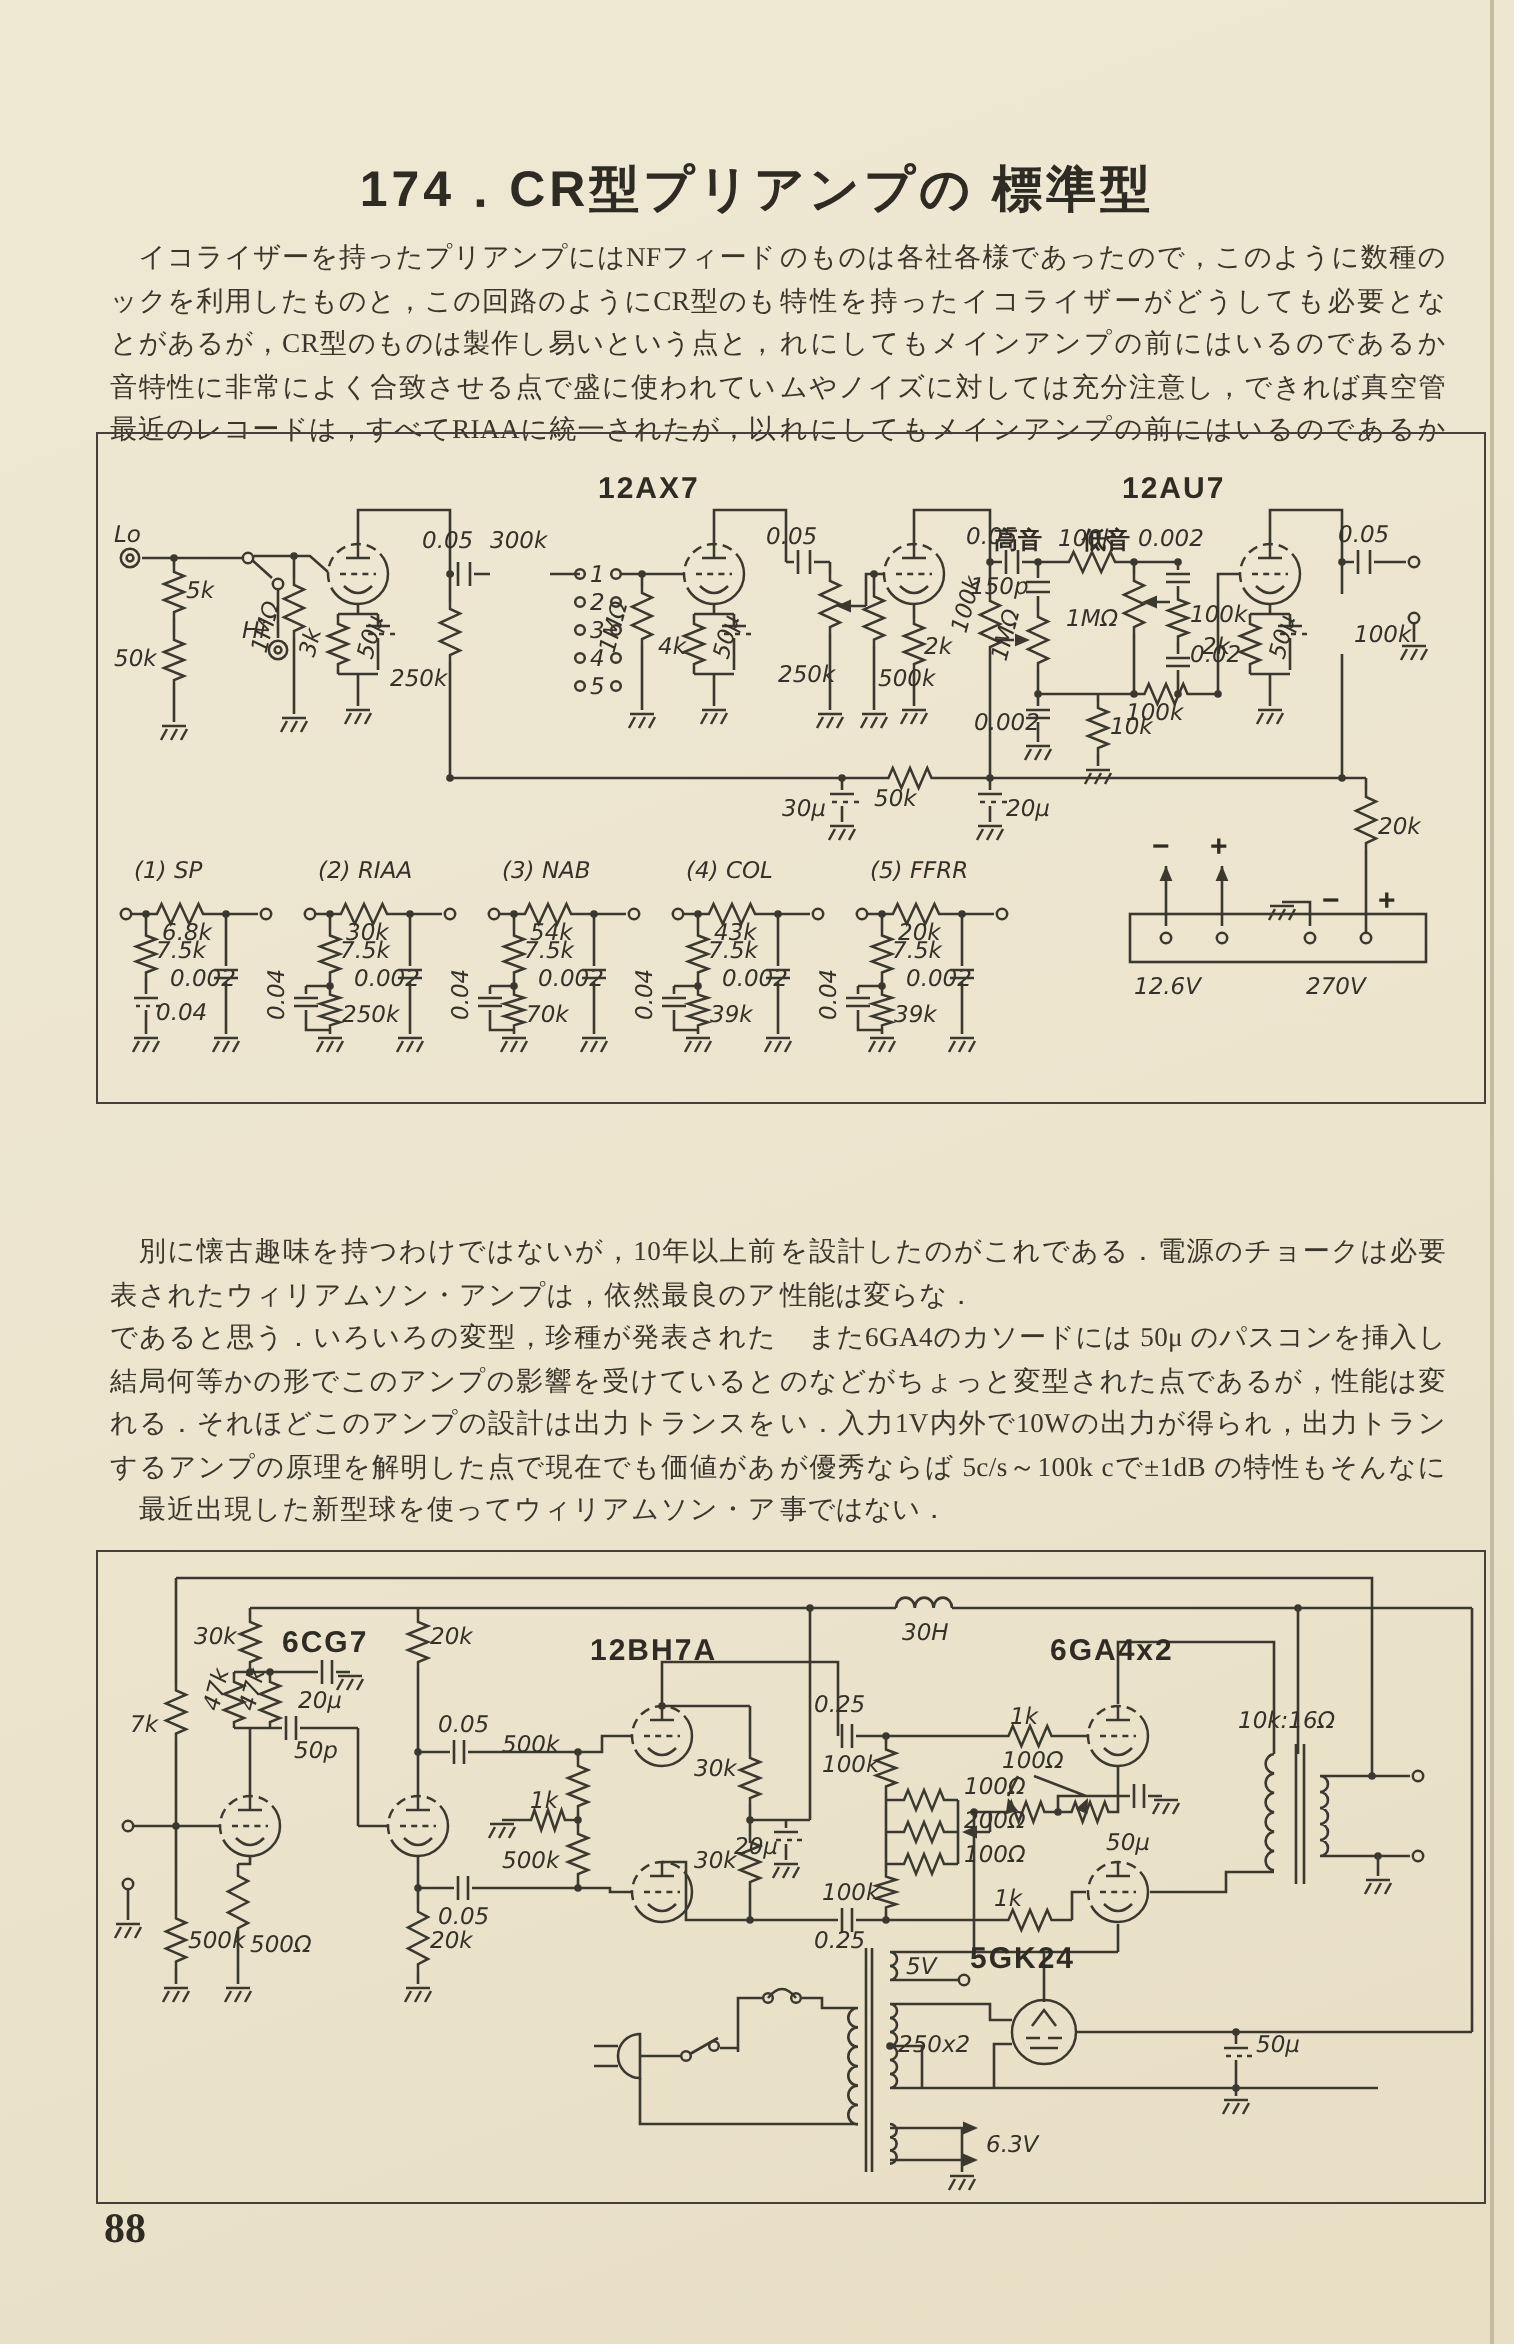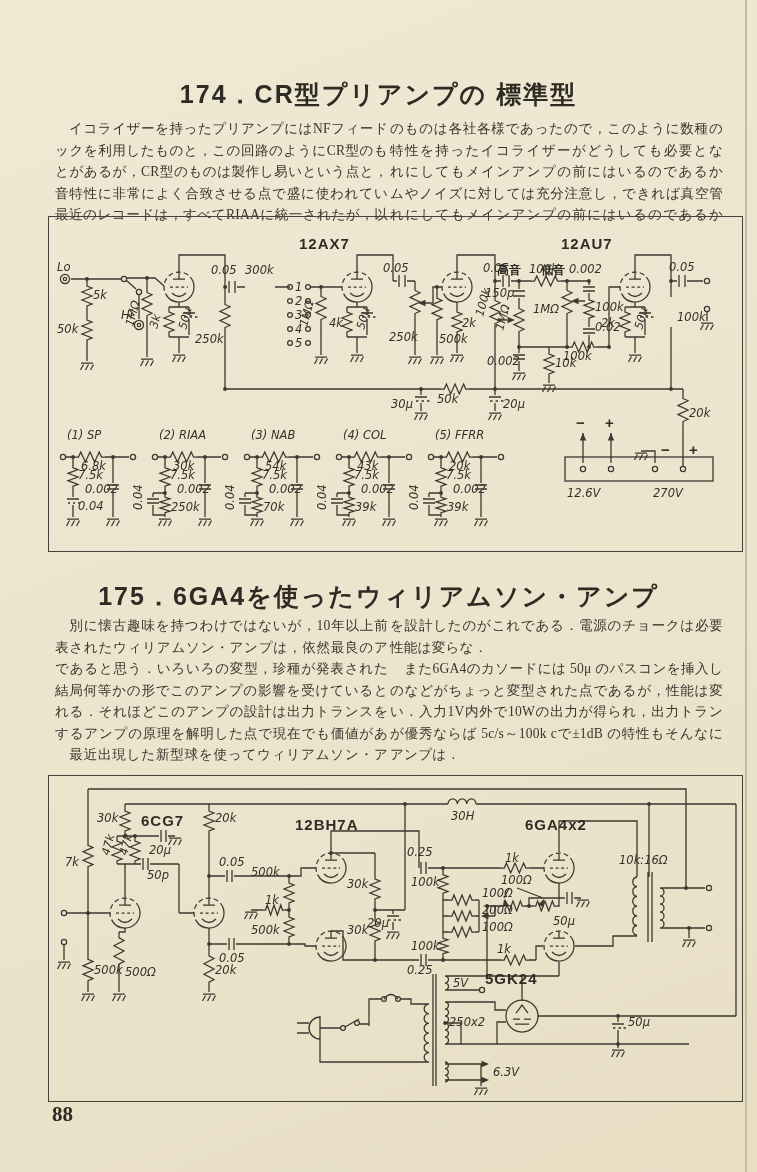--- a/index.html
+++ b/index.html
@@ -294,42 +294,39 @@
         <text x="386" y="222" class="slab">(5) FFRR</text>
         <text x="400" y="253" class="slab">20k</text>
         <text x="397" y="262" class="slab">7.5k</text>
         <text x="404" y="276" class="slab">0.002</text>
         <text x="369" y="293" transform="rotate(-90 369 293)" class="slab">0.04</text>
         <text x="398" y="294" class="slab">39k</text>
         <path d="M385 240H394M424 240H448M392 240V248M432 240V266M426 268H438M426 272H438M432 274V300M392 272V278M392 298V300M380 276H392M380 276V280M374 282H386M374 286H386M380 288V298H392" class="w"></path>
       </svg>
   </div>
 
-  <div class="stitle" style="top:580px">
-    <span>175．6GA4を使ったウィリアムソン・アンプ</span>
-  </div>
 
   <div class="cols" style="top:615px">
     <div class="col">
         <div class="tline j">　別に懐古趣味を持つわけではないが，10年以上前に発</div>
         <div class="tline j">表されたウィリアムソン・アンプは，依然最良のアンプ</div>
         <div class="tline j">であると思う．いろいろの変型，珍種が発表されたが，</div>
         <div class="tline j">結局何等かの形でこのアンプの影響を受けていると思わ</div>
         <div class="tline j">れる．それほどこのアンプの設計は出力トランスを使用</div>
         <div class="tline j">するアンプの原理を解明した点で現在でも価値がある．</div>
         <div class="tline j">　最近出現した新型球を使ってウィリアムソン・アンプ</div>
       </div>
     <div class="col r">
         <div class="tline j">を設計したのがこれである．電源のチョークは必要ない</div>
         <div class="tline">性能は変らな．</div>
         <div class="tline j">　また6GA4のカソードには 50μ のパスコンを挿入した</div>
         <div class="tline j">のなどがちょっと変型された点であるが，性能は変らな</div>
         <div class="tline j">い．入力1V内外で10Wの出力が得られ，出力トランス</div>
         <div class="tline j">が優秀ならば 5c/s～100k cで±1dB の特性もそんなに難</div>
-        <div class="tline">アンプは．</div>
+        <div class="tline">事ではない．</div>
       </div>
   </div>
 
   <div class="panel" style="top:775px;width:693px;height:325px">
     <svg id="sch2" width="693" height="325" viewBox="0 0 693 325">
       <path class="w" d="M39 13H637V112M39 13V66M39 94V137M18 137H61M15 169V184M39 137V180M39 208V216M76 152V156H70M70 156V158M70 192V216M76 122V88M68 60H86M68 88H86M68 60V62M86 60V62M76 58V60M76 28V32M86 60H110M112 54V66M117 54V66M119 60H126M86 88H92M94 82V94M99 82V94M101 88H130M130 88V137M130 137H145M160 28V32M160 58V122M160 100H176M178 94V106M183 94V106M185 100H240M160 152V168M160 168H178M180 162V174M185 162V174M187 168H240M160 168V176M160 210V216M240 100V104M240 130V138M240 164V168M236 134H240M214 134H202M240 100H252V92H267M240 168H256V170H267M282 77V55H370V92M372 86V98M377 86V98M379 92H452M480 92H495M394 92V96M394 120V156M394 124H400M394 140H400M394 156H400M426 124H430M426 140H430M426 156H430M430 124V156M439 140H446M446 140V130M394 156V160M394 180V184M282 155H294V184H370M372 178V190M377 178V190M379 184H452M480 184H487M487 184V170H494M282 77H326M326 77V100M326 126V142M326 168V184M326 134H356M356 134V28M344 134V138M338 140H350M339 144h2.5m3 0h2.5m2.5 0h2.5M344 146V154M76 28H399M427 28H687M600 28V101M687 28V240M399 28a4.7 5.2 0 0 1 9.4 0a4.7 5.2 0 0 1 9.4 0a4.6 5.2 0 0 1 9.2 0M510 76V45H588V101M588 101a4.9 4.9 0 0 0 0 9.7a4.9 4.9 0 0 0 0 9.7a4.9 4.9 0 0 0 0 9.7a4.9 4.9 0 0 0 0 9.7a4.9 4.9 0 0 0 0 9.7a4.9 4.9 0 0 0 0 9.7M599 96V166M603 96V166M611 112a4 4 0 0 1 0 8a4 4 0 0 1 0 8a4 4 0 0 1 0 8a4 4 0 0 1 0 8a4 4 0 0 1 0 8M611 112H656M611 152H656M640 152V162M526 170H564V160H588M510 107V130H508M476 130H484M452 130H438M438 130V200H510M510 186V200M480 130V122H516M518 116V128M523 116V128M525 122H532M460 112L455 122M468 112L494 122M384 198V310M387 198V310M380 228a4.85 4.85 0 0 0 0 9.7a4.85 4.85 0 0 0 0 9.7a4.85 4.85 0 0 0 0 9.7a4.85 4.85 0 0 0 0 9.7a4.85 4.85 0 0 0 0 9.7a4.85 4.85 0 0 0 0 9.7M380 228H362V223H352M335 223q7 -9 14 0M332 223H320V250M311 248H320M296 251L310 243M271 252H292M248 247H260M248 257H260M380 286H271V263M396 200a3.5 3.5 0 0 1 0 7a3.5 3.5 0 0 1 0 7M396 200H473V225M396 214H430M396 226a3.5 3.5 0 0 1 0 7a3.5 3.5 0 0 1 0 7a3.5 3.5 0 0 1 0 7a3.5 3.5 0 0 1 0 7a3.5 3.5 0 0 1 0 7a3.5 3.5 0 0 1 0 7M396 247H412V268M396 226H446V234H457M396 268H448V246H457M396 286a3.3 3.3 0 0 1 0 6.6a3.3 3.3 0 0 1 0 6.6a3.3 3.3 0 0 1 0 6.6M396 288H438M396 304H438M432 288V304M432 304V310M489 240H687M569 240V246M563 248H575M564 252h2.5m3 0h2.5m2.5 0h2.5M569 254V268M569 268V272M412 268H640"></path>
       <path class="w" d="M271 241a11 11 0 0 0 0 22z" fill="#3b3830"></path>
     <use href="#rvp" transform="translate(39 66) scale(1 1.0769230769230769)"></use>
         <circle cx="15" cy="137" r="2.6" class="sym"></circle>
         <circle cx="15" cy="166" r="2.6" class="sym"></circle>

